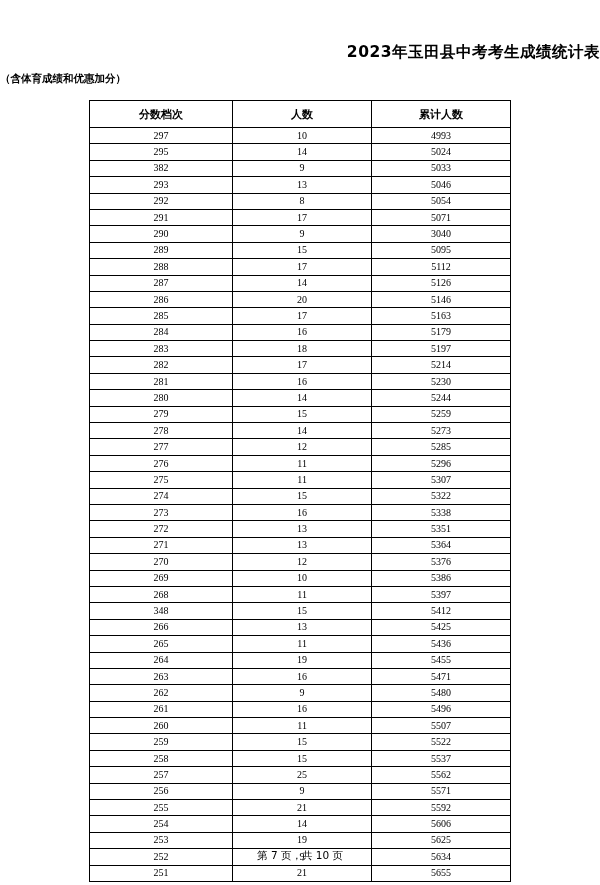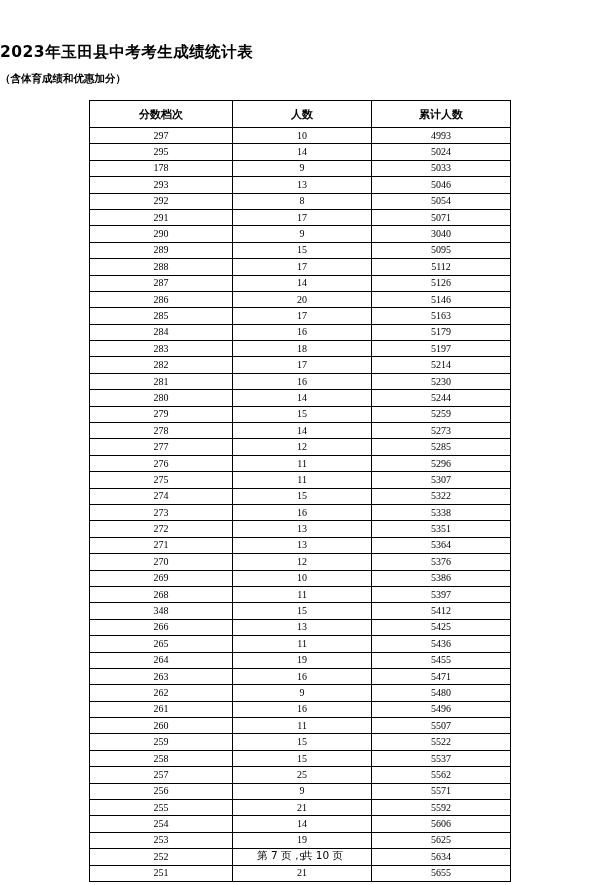--- a/index.html
+++ b/index.html
@@ -15,21 +15,21 @@
     overflow: hidden;
   }
   .page {
     position: relative;
     width: 600px;
     height: 885px;
     box-sizing: border-box;
     padding: 0;
   }
   .doc-title {
-    text-align: left;
+    text-align: right;
     font-size: 15.5px;
     font-weight: bold;
     letter-spacing: 0.5px;
     margin: 0;
     padding-top: 42px;
     font-family: "DejaVu Sans", "Liberation Sans", sans-serif;
   }
   .doc-subtitle {
     text-align: left;
     font-size: 10.5px;
@@ -104,21 +104,21 @@
             <td>297</td>
             <td>10</td>
             <td>4993</td>
           </tr>
           <tr>
             <td>295</td>
             <td>14</td>
             <td>5024</td>
           </tr>
           <tr>
-            <td>178</td>
+            <td>382</td>
             <td>9</td>
             <td>5033</td>
           </tr>
           <tr>
             <td>293</td>
             <td>13</td>
             <td>5046</td>
           </tr>
           <tr>
             <td>292</td>

